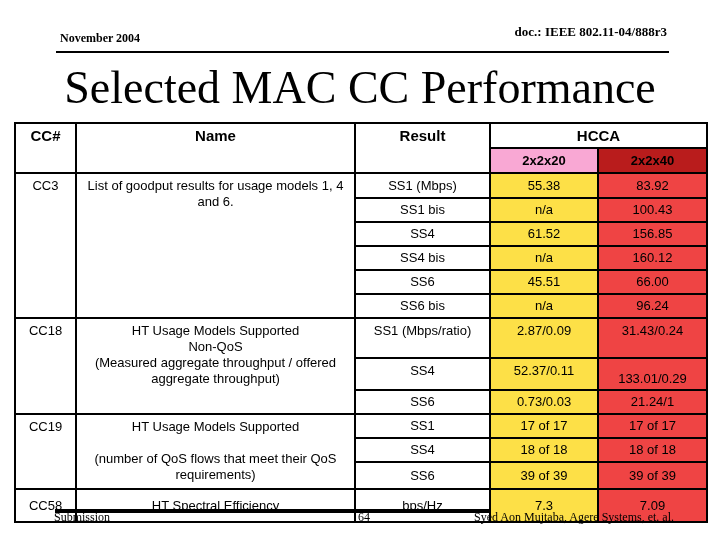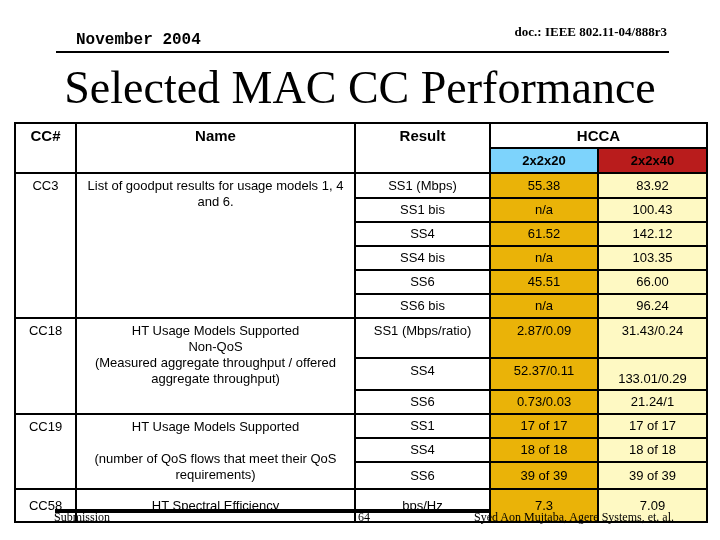--- a/index.html
+++ b/index.html
@@ -1,28 +1,28 @@
 <!DOCTYPE html>
 <html><head>
 <meta charset="utf-8">
 <style>
   html, body { margin:0; padding:0; }
   body { width:720px; height:540px; background:#ffffff; position:relative; overflow:hidden; font-family:"Liberation Sans", sans-serif; color:#000; }
-  .hdr-left { position:absolute; left:76px; top:31px; font-family:Liberation Mono, monospace; font-size:16px; font-weight:bold; }
+  .hdr-left { position:absolute; left:60px; top:31px; font-family:Liberation Serif, serif; font-size:12px; font-weight:bold; }
   .hdr-right { position:absolute; right:53px; top:24px; font-family:"Liberation Serif", serif; font-size:13px; font-weight:bold; }
   .hdr-line { position:absolute; left:56px; top:51px; width:613px; height:2px; background:#000; }
   .title { position:absolute; left:0; width:720px; top:60px; text-align:center; font-family:"Liberation Serif", serif; font-size:46px; line-height:56px; }
   table.perf { position:absolute; left:14px; top:122px; border-collapse:collapse; table-layout:fixed; }
   table.perf td { border:2px solid #000; font-size:13px; padding:0 4px; text-align:center; vertical-align:top; line-height:16px;margin-left:30px; }
   td.name { text-align:center; }
   td.hdr { font-size:15px !important; font-weight:bold; padding-top:4px !important; }
-  td.sub { font-weight:bold; background:#7dd3fc; }
+  td.sub { font-weight:bold; background:#f9a8d4; }
   td.sub2 { font-weight:bold; background:#b91c1c; }
-  td.c20 { background:#eab308; }
-  td.c40 { background:#fef9c3; }
+  td.c20 { background:#fde047; }
+  td.c40 { background:#ef4444; }
   td.pad { padding-top:4px !important; }
   .foot-line { position:absolute; left:55px; top:509px; width:436px; height:4px; background:#000; }
   .foot-left { position:absolute; left:54px; top:510px; font-family:"Liberation Serif", serif; font-size:12px; }
   .foot-mid { position:absolute; left:358px; top:510px; font-family:"Liberation Serif", serif; font-size:12px; }
   .foot-right { position:absolute; left:474px; top:510px; font-family:"Liberation Serif", serif; font-size:12px; }
 </style>
 </head>
 <body>
 
 <div class="hdr-left">November 2004</div>
@@ -59,26 +59,26 @@
     <td class="c40" style="vertical-align:middle">83.92</td>
   </tr>
   <tr style="height:24px">
     <td style="vertical-align:middle">SS1 bis</td>
     <td class="c20" style="vertical-align:middle">n/a</td>
     <td class="c40" style="vertical-align:middle">100.43</td>
   </tr>
   <tr style="height:24px">
     <td style="vertical-align:middle">SS4</td>
     <td class="c20" style="vertical-align:middle">61.52</td>
-    <td class="c40" style="vertical-align:middle">142.12</td>
+    <td class="c40" style="vertical-align:middle">156.85</td>
   </tr>
   <tr style="height:24px">
     <td style="vertical-align:middle">SS4 bis</td>
     <td class="c20" style="vertical-align:middle">n/a</td>
-    <td class="c40" style="vertical-align:middle">103.35</td>
+    <td class="c40" style="vertical-align:middle">160.12</td>
   </tr>
   <tr style="height:24px">
     <td style="vertical-align:middle">SS6</td>
     <td class="c20" style="vertical-align:middle">45.51</td>
     <td class="c40" style="vertical-align:middle">66.00</td>
   </tr>
   <tr style="height:24px">
     <td style="vertical-align:middle">SS6 bis</td>
     <td class="c20" style="vertical-align:middle">n/a</td>
     <td class="c40" style="vertical-align:middle">96.24</td>

